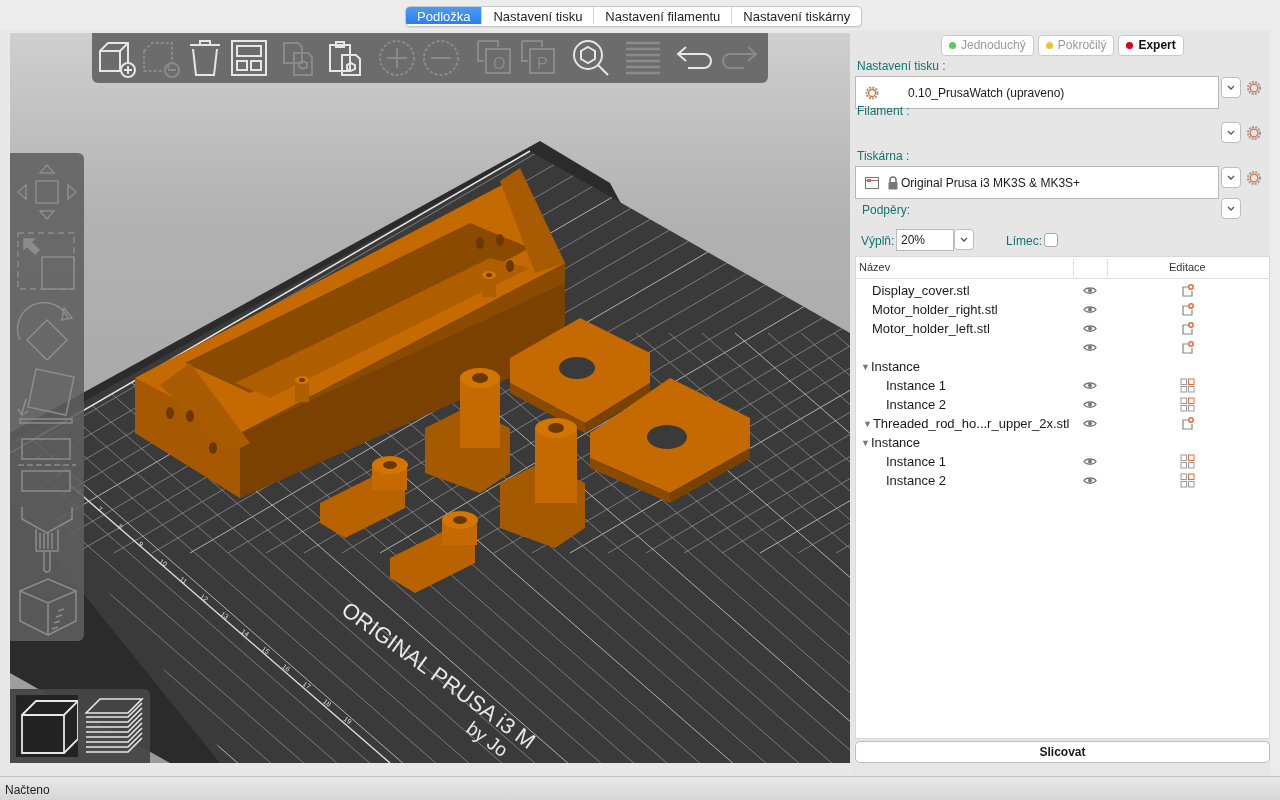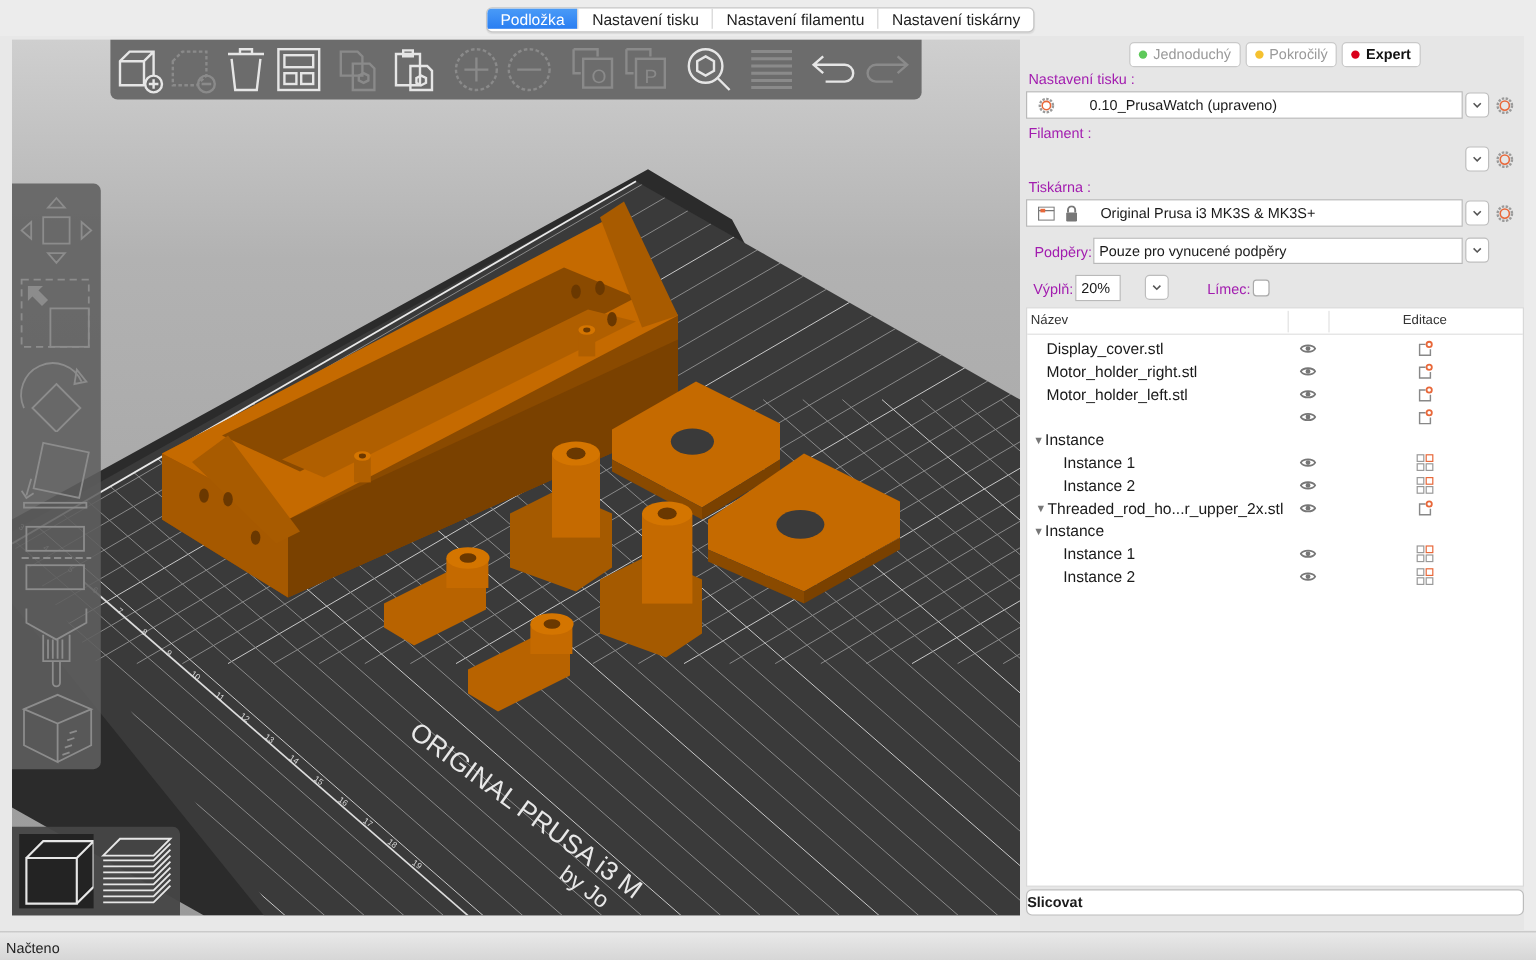--- a/index.html
+++ b/index.html
@@ -29,39 +29,39 @@
   .vt-btn { position: absolute; top: 6px; width: 62px; height: 62px; cursor: pointer; }
   .vt-btn.active { background: #232323; }
 
   
   #sidepanel { position: absolute; left: 850px; top: 30px; width: 430px; height: 745px; background: #e6e6e6; }
   #mode-row { position: absolute; top: 5px; left: 91px; display: flex; gap: 4px; }
   .mode-btn { height: 21px; padding: 0 7px; background: #fff; border: 1px solid #c9c9c9; border-radius: 4px; font-size: 12px; line-height: 19px; color: #999; display: flex; align-items: center; gap: 5px; cursor: pointer; }
   .mode-btn.active { color: #111; font-weight: bold; }
   .dot { width: 7px; height: 7px; border-radius: 50%; display: inline-block; }
 
-  .lbl { position: absolute; left: 7px; font-size: 12px; color: #a21caf; }
-  .combo { position: absolute; left: 5px; width: 364px; height: 23px; background: #fff; border: 1px solid #b9b9b9; display: flex; align-items: center; font-size: 12px; cursor: pointer; }
+  .lbl { position: absolute; left: 7px; font-size: 12px; color: #0f766e; }
+  .combo { position: absolute; left: 5px; width: 364px; height: 33px; background: #fff; border: 1px solid #b9b9b9; display: flex; align-items: center; font-size: 12px; cursor: pointer; }
   .drop-btn { position: absolute; width: 20px; height: 21px; background: #fff; border: 1px solid #bdbdbd; border-radius: 4px; display: flex; align-items: center; justify-content: center; cursor: pointer; }
   .drop-btn svg { width: 8px; height: 6px; }
   .gear { position: absolute; width: 16px; height: 16px; cursor: pointer; }
   .gear svg { width: 16px; height: 16px; }
 
   #objlist { position: absolute; left: 5px; top: 226px; width: 415px; height: 483px; background: #fff; border: 1px solid #d8d8d8; }
   #objhead { height: 22px; border-bottom: 1px solid #e0e0e0; position: relative; font-size: 11px; color: #333; }
   #objhead .h1 { position: absolute; left: 3px; top: 4px; }
   #objhead .h2 { position: absolute; left: 313px; top: 4px; }
   #objhead .sep { position: absolute; top: 2px; width: 1px; height: 18px; background: #e2e2e2; }
   .row { position: relative; height: 19px; font-size: 13px; line-height: 19px; cursor: pointer; white-space: nowrap; }
   .row .name { position: absolute; top: 0; }
   .row .tri { color: #777; font-size: 9px; margin-right: 1px; position: relative; top: -1px; }
   .row .eye { position: absolute; left: 227px; top: 4px; width: 14px; height: 11px; cursor: pointer; }
   .row .edit { position: absolute; left: 324px; top: 2px; width: 15px; height: 15px; cursor: pointer; }
 
-  #slice-btn { position: absolute; left: 5px; top: 711px; width: 415px; height: 22px; background: #fff; border: 1px solid #bcbcbc; border-radius: 5px; font-weight: bold; font-size: 12px; line-height: 20px; cursor: pointer; }
+  #slice-btn { position: absolute; left: 5px; top: 711px; width: 415px; height: 22px; background: #fff; border: 1px solid #bcbcbc; border-radius: 5px; text-align: center; font-weight: bold; font-size: 12px; line-height: 20px; cursor: pointer; }
 
   #statusbar { position: absolute; left: 0; top: 776px; width: 1280px; height: 24px; background: linear-gradient(#e9e9e9, #d6d6d6); border-top: 1px solid #c2c2c2; font-size: 12px; padding: 6px 5px; color: #222; }
   #rightscroll { position: absolute; left: 1270px; top: 30px; width: 10px; height: 745px; background: #ececec; }
 </style>
 </head>
 <body>
 
 <div id="tabbar">
   <div id="tabs">
     <div class="tab active">Podložka</div>
@@ -502,44 +502,41 @@
   <div class="combo" style="top:136px">
     <span style="margin-left:9px;width:14px;height:12px;display:inline-block"><svg viewBox="0 0 14 12" width="14" height="12">
           <rect x="0.5" y="0.5" width="13" height="11" fill="#fff" stroke="#777"></rect>
           <path d="M0.5 3.5h13" stroke="#777"></path>
           <rect x="2" y="2" width="4" height="3" fill="#e8683a"></rect>
         </svg></span>
     <span style="margin-left:8px;width:12px;height:14px;display:inline-block"><svg viewBox="0 0 12 14" width="12" height="14">
           <path d="M3 6V4a3 3 0 0 1 6 0v2" fill="none" stroke="#777" stroke-width="1.6"></path>
           <rect x="1.5" y="6" width="9" height="7.5" rx="1" fill="#777"></rect>
         </svg></span>
-    <span style="margin-left:18px">Original Prusa i3 MK3S &amp; MK3S+</span>
+    <span style="margin-left:2px">Original Prusa i3 MK3S &amp; MK3S+</span>
   </div>
   <div class="drop-btn" style="left:371px;top:137px">
       <svg viewBox="0 0 8 6">
         <path d="M1 1l3 3 3-3" fill="none" stroke="#555" stroke-width="1.3"></path>
       </svg>
     </div>
   <div class="gear" style="left:396px;top:140px"><svg viewBox="0 0 16 16">
         <circle cx="8" cy="8" r="6" fill="none" stroke="#9a9a9a" stroke-width="2" stroke-dasharray="2 1.2"></circle>
         <circle cx="8" cy="8" r="3.8" fill="none" stroke="#e8683a" stroke-width="1.3"></circle>
       </svg></div>
 
   <div class="lbl" style="top:173px;left:12px">Podpěry:</div>
-  <div class="combo" style="top:168px;left:61px;width:308px;height:22px;padding-left:4px">
-    <span>Pouze pro vynucené podpěry</span>
-  </div>
   <div class="drop-btn" style="left:371px;top:168px">
       <svg viewBox="0 0 8 6">
         <path d="M1 1l3 3 3-3" fill="none" stroke="#555" stroke-width="1.3"></path>
       </svg>
     </div>
 
   <div class="lbl" style="top:204px;left:11px">Výplň:</div>
-  <div class="combo" style="top:199px;left:46px;width:38px;height:22px;padding-left:4px">
+  <div class="combo" style="top:199px;left:46px;width:58px;height:22px;padding-left:4px">
     <span>20%</span>
   </div>
   <div class="drop-btn" style="left:104px;top:199px">
       <svg viewBox="0 0 8 6">
         <path d="M1 1l3 3 3-3" fill="none" stroke="#555" stroke-width="1.3"></path>
       </svg>
     </div>
   <div class="lbl" style="top:204px;left:156px">Límec:</div>
   <div style="position:absolute;left:194px;top:203px;width:14px;height:14px;background:#fff;border:1px solid #aaa;border-radius:3px"></div>
 

